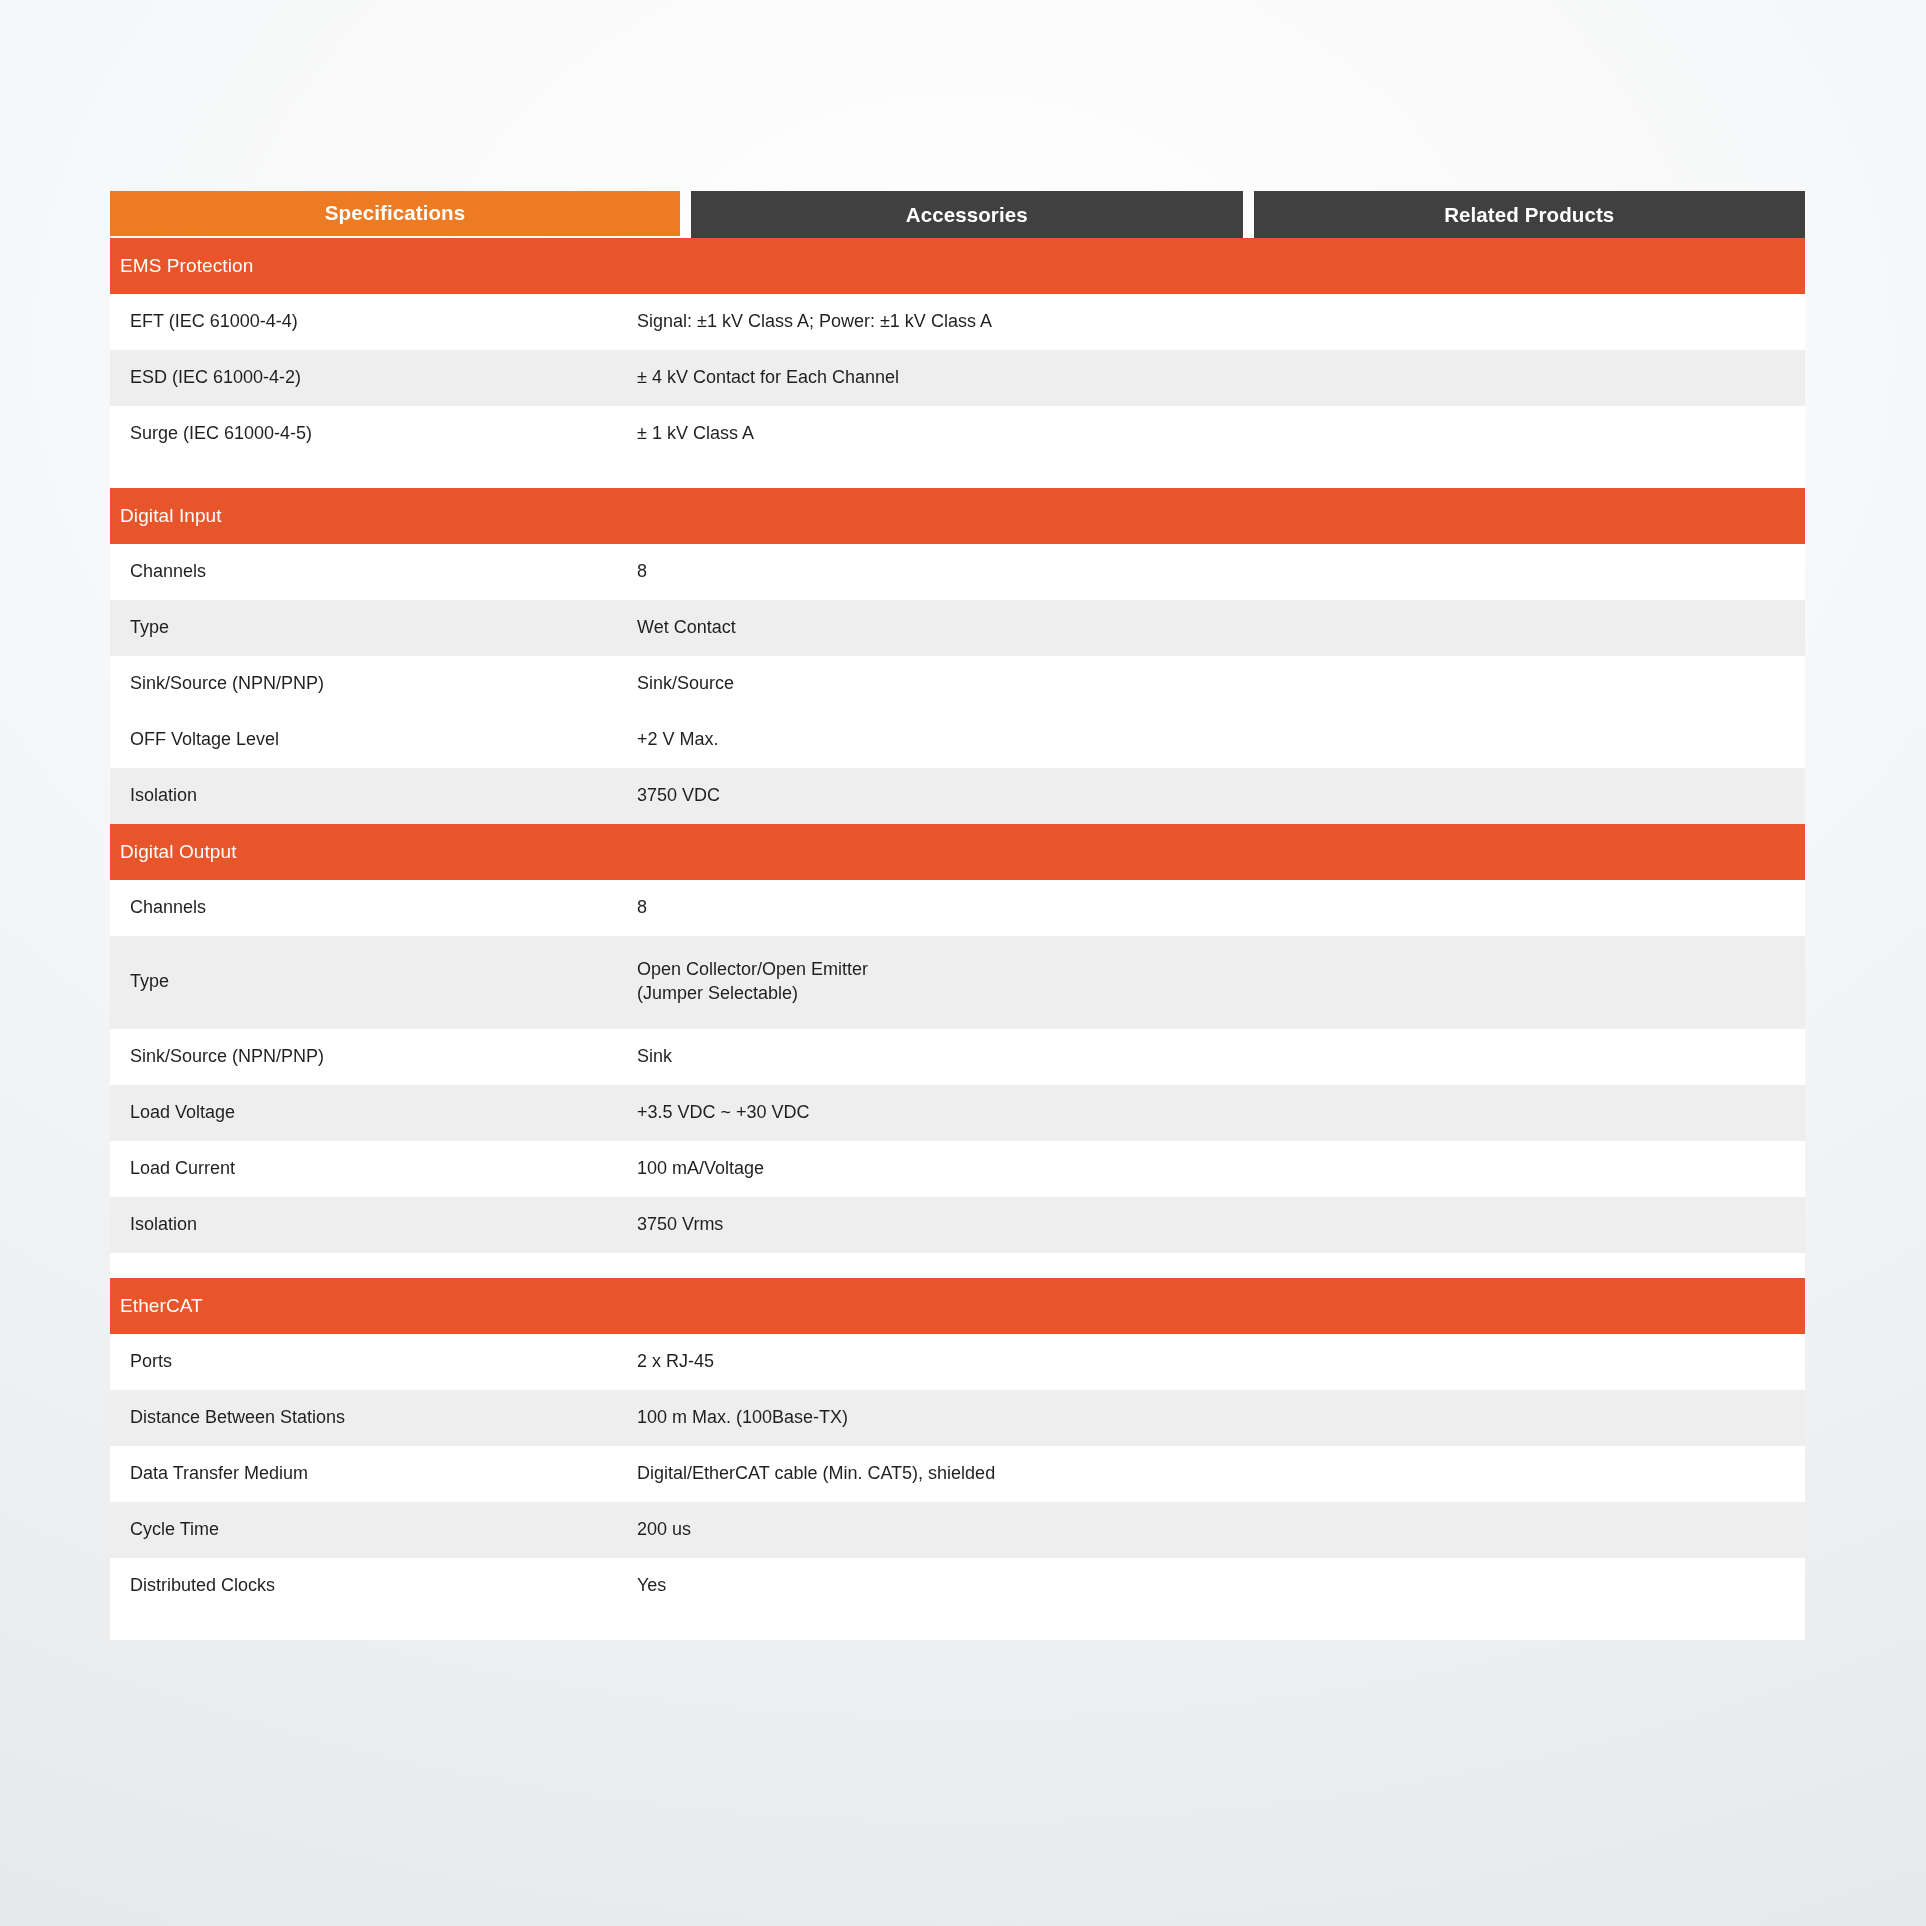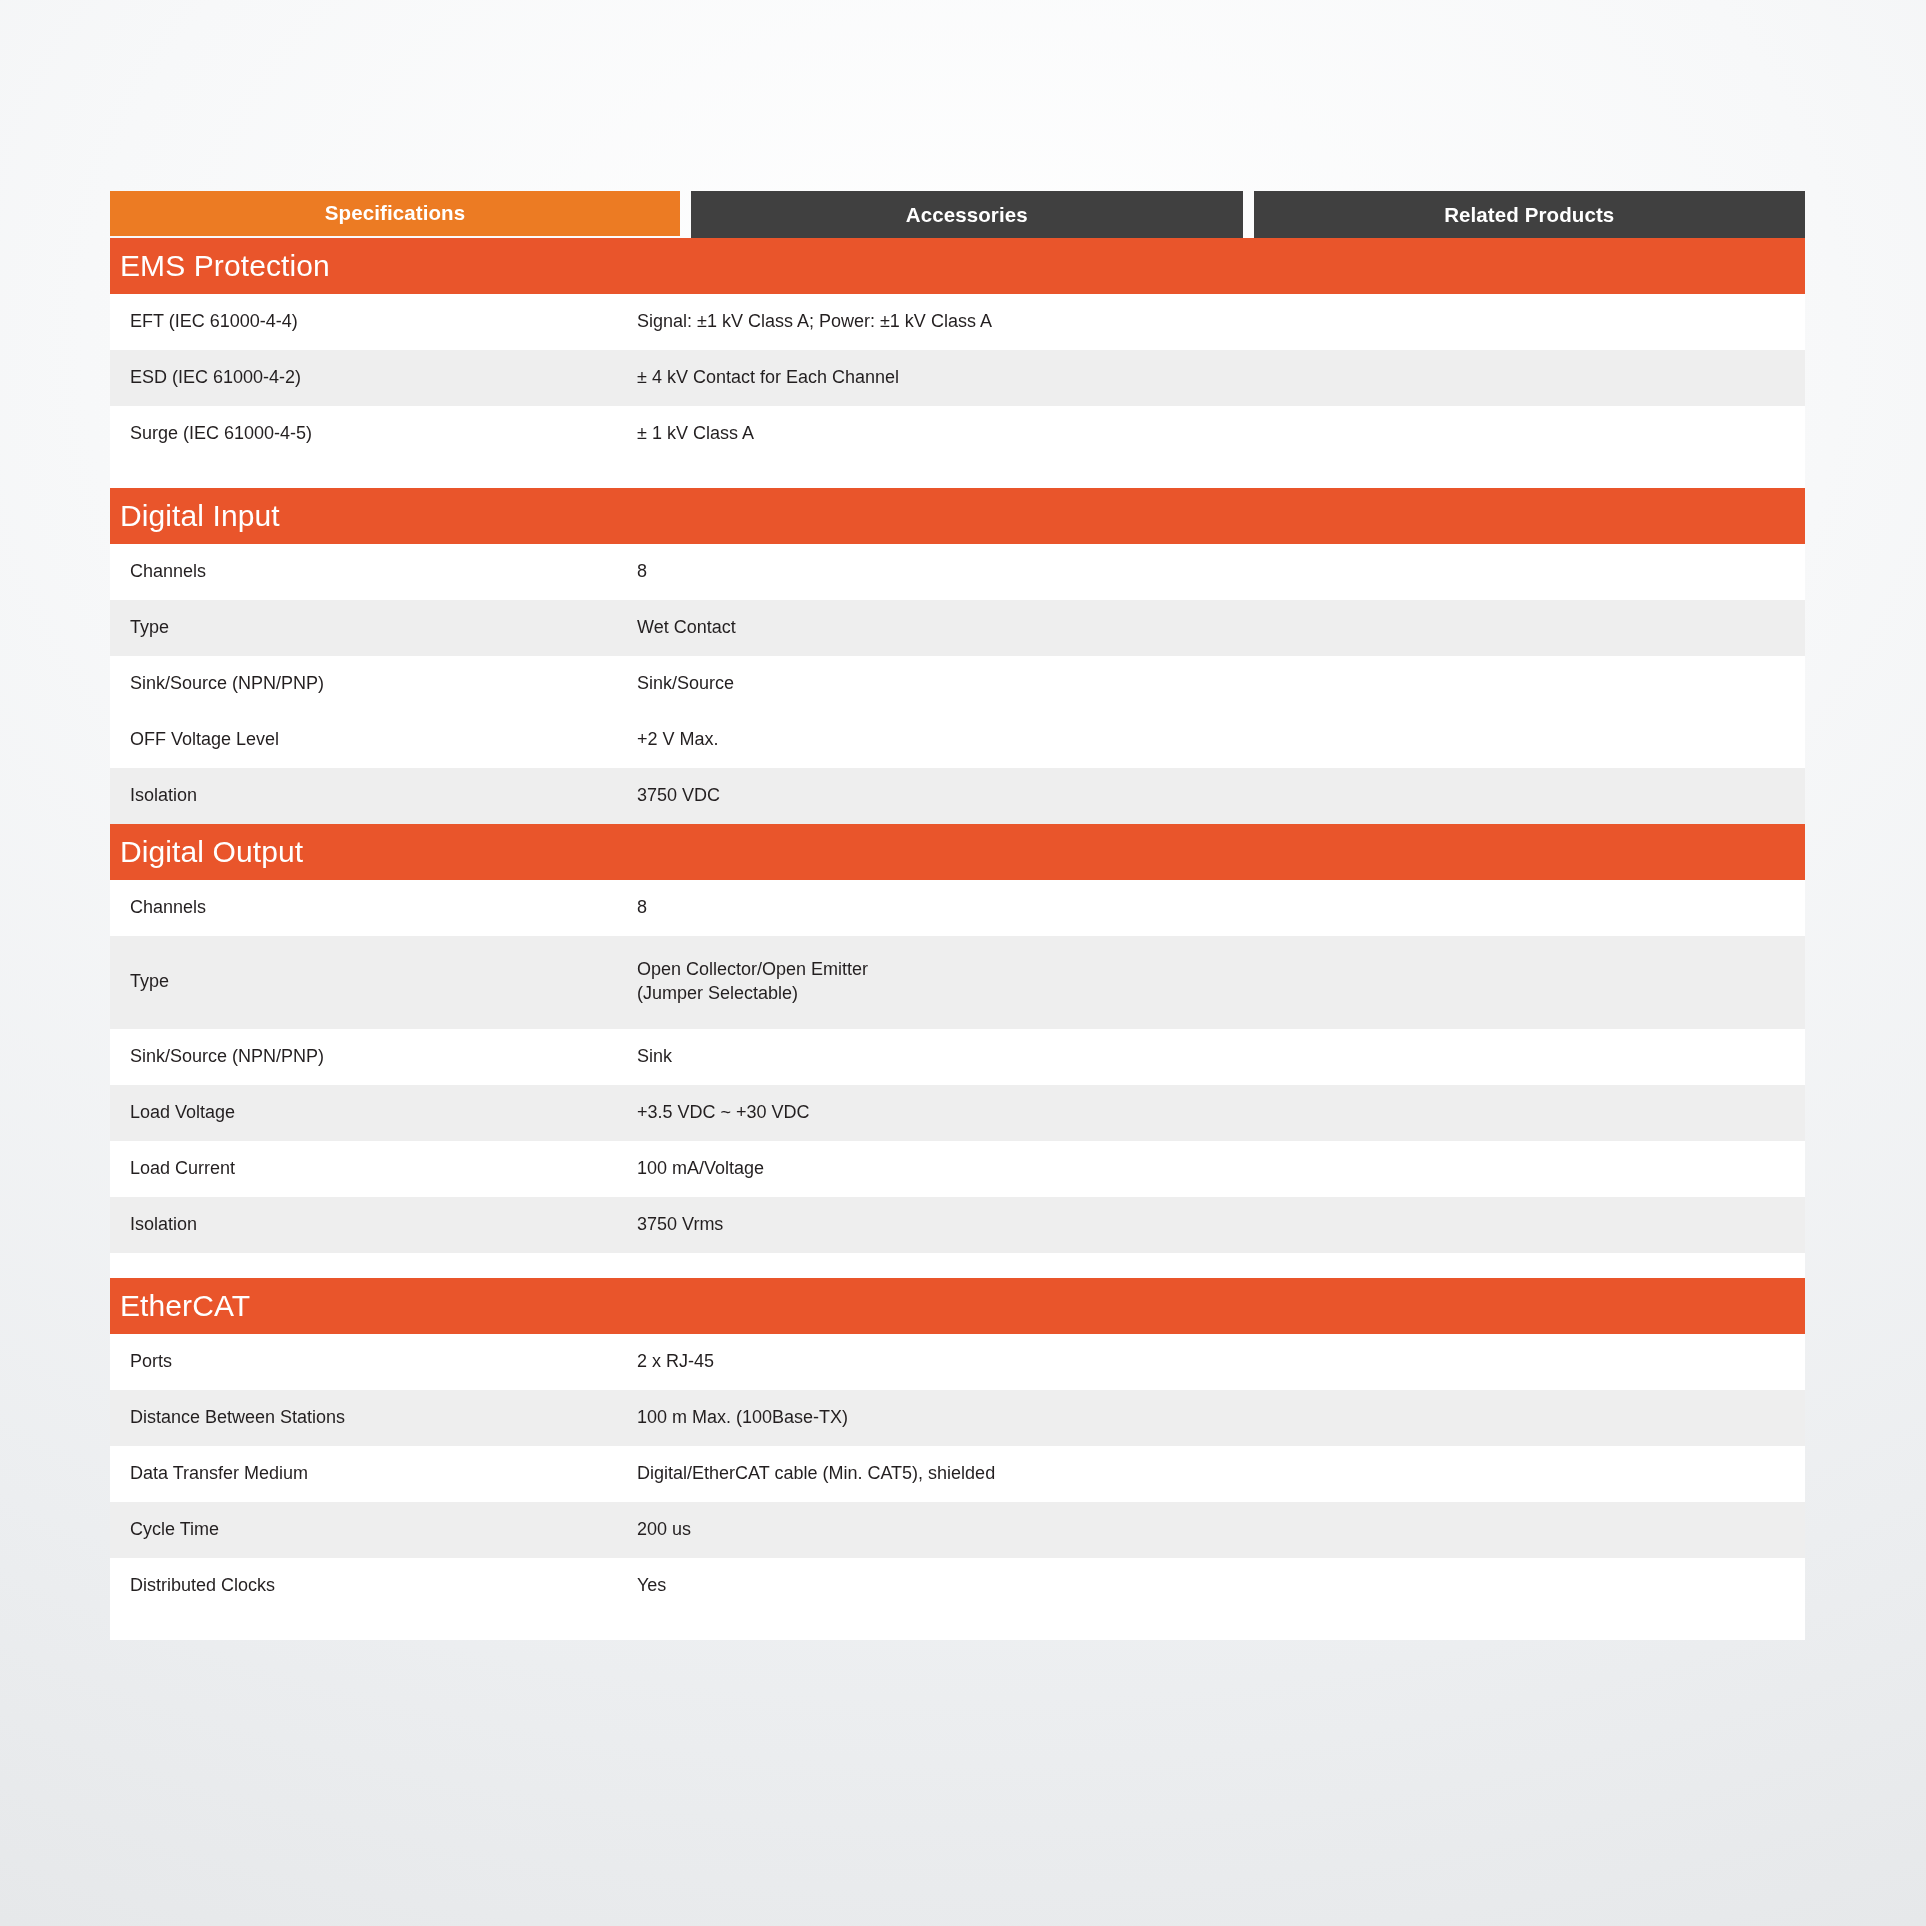--- a/index.html
+++ b/index.html
@@ -72,21 +72,21 @@
     position: absolute;
     left: 110px;
     top: 238px;
     width: 1695px;
     background: #ffffff;
   }
 
   .section-head {
     background: #e9552b;
     color: #ffffff;
-    font-size: 30px;
+    font-size: 19px;
     font-weight: 400;
     height: 56px;
     display: flex;
     align-items: center;
     padding-left: 10px;
     letter-spacing: 0.1px;
   }
 
   .spacer {
     height: 25.5px;

